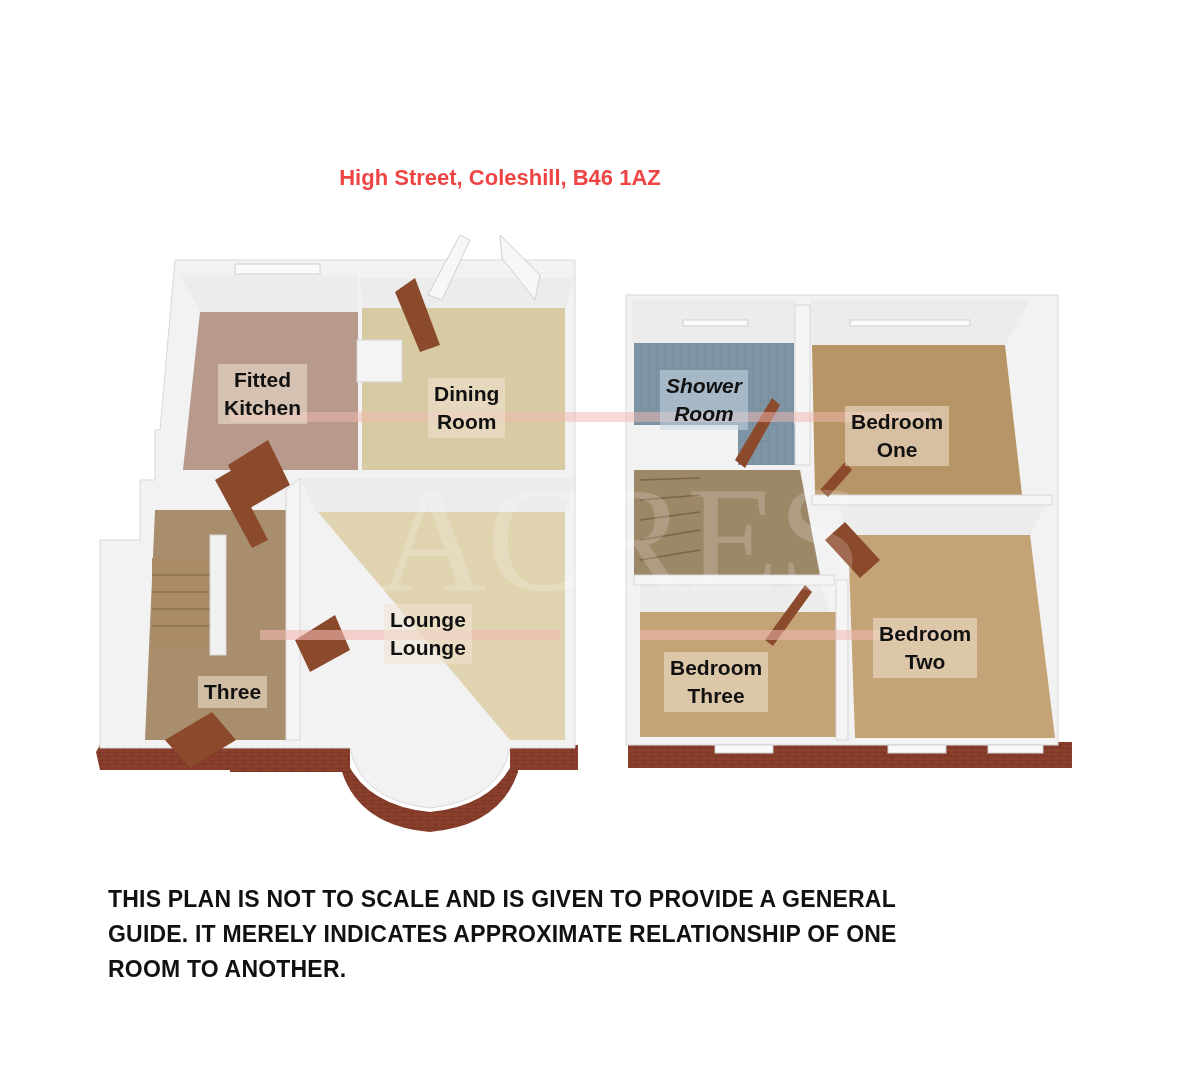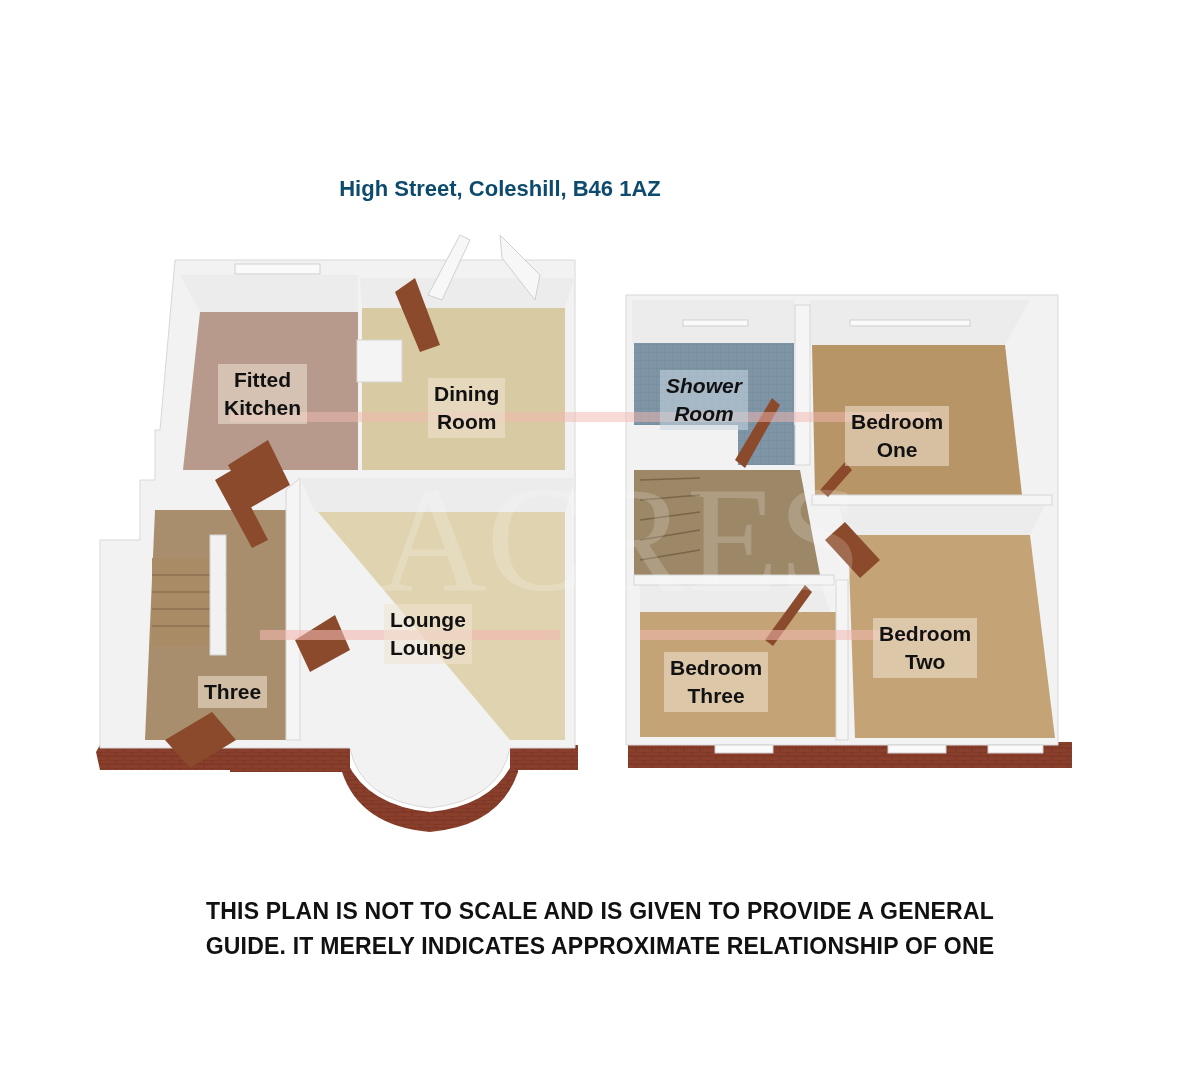--- a/index.html
+++ b/index.html
@@ -1,20 +1,20 @@
 <!DOCTYPE html>
 <html><head>
   <meta charset="utf-8">
   <style>
     html, body { margin: 0; padding: 0; background: #ffffff; }
     body { width: 1200px; height: 1080px; position: relative; overflow: hidden; font-family: "Liberation Sans", sans-serif; }
-    .title { position: absolute; left: 0; width: 1000px; top: 176px; text-align: center; font-weight: bold; font-size: 22px; color: #0c4a6e; }
+    .title { position: absolute; left: 0; width: 1000px; top: 165px; text-align: center; font-weight: bold; font-size: 22px; color: #ef4444; }
     .plan { position: absolute; left: 0; top: 0; width: 1200px; height: 1080px; }
     .label { position: absolute; font-weight: bold; font-size: 21px; line-height: 28px; color: #111; text-align: center; background: rgba(240,228,210,0.55); padding: 2px 6px; }
-    .disclaimer { position: absolute; left: 100px; width: 1000px; top: 882px; text-align: center; font-weight: bold; font-size: 23px; line-height: 35px; color: #111; letter-spacing: 0.2px; margin-top: 12px; }
+    .disclaimer { position: absolute; left: 108px; width: 1000px; top: 882px; text-align: left; font-weight: bold; font-size: 23px; line-height: 35px; color: #111; letter-spacing: 0.2px; }
   </style>
 </head>
 <body>
 
 <div class="title">High Street, Coleshill, B46 1AZ</div>
 
 <svg class="plan" width="1200" height="1080" viewBox="0 0 1200 1080" xmlns="http://www.w3.org/2000/svg">
   <defs>
     <pattern id="brick" width="16" height="8" patternUnits="userSpaceOnUse">
       <rect width="16" height="8" fill="#8a3f2c"></rect>
@@ -147,13 +147,14 @@
   <div>Two</div>
 </div>
 <div class="label" style="left:664px; top:652px;">
   <div>Bedroom</div>
   <div>Three</div>
 </div>
 
 <div class="disclaimer">
   <div>THIS PLAN IS NOT TO SCALE AND IS GIVEN TO PROVIDE A GENERAL</div>
   <div>GUIDE. IT MERELY INDICATES APPROXIMATE RELATIONSHIP OF ONE</div>
+  <div>ROOM TO ANOTHER.</div>
 </div>
 
 </body></html>

